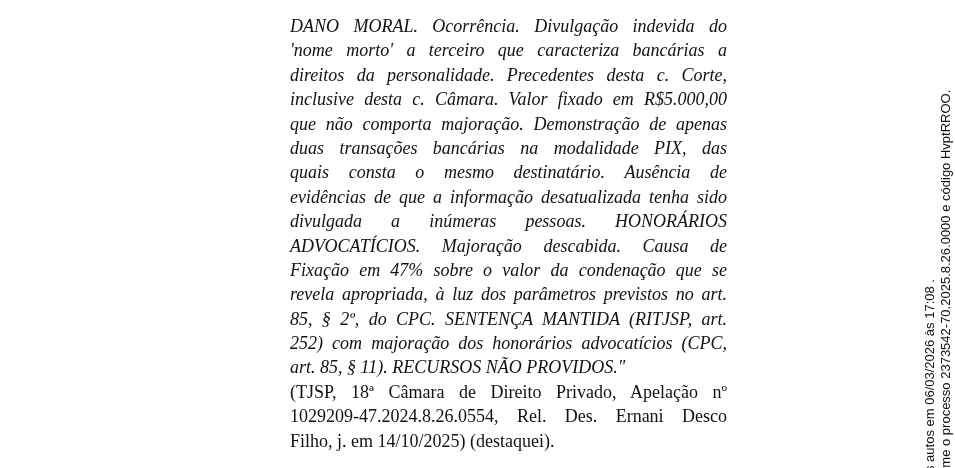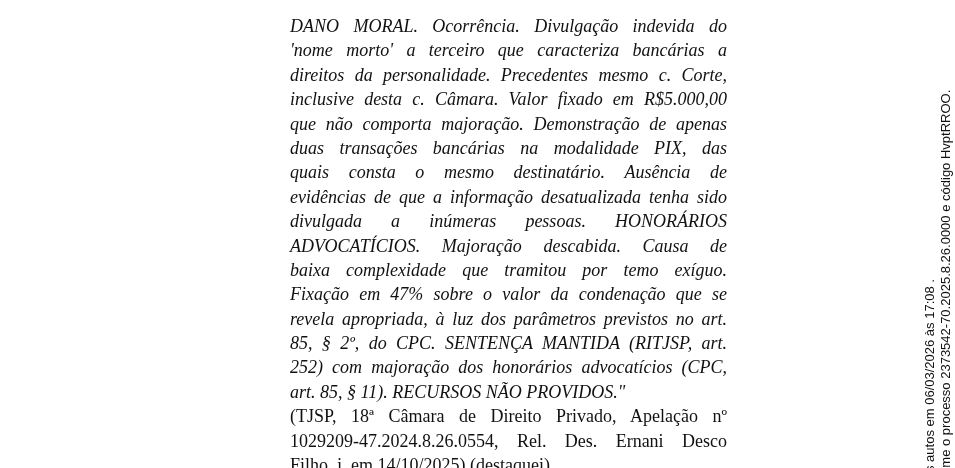--- a/index.html
+++ b/index.html
@@ -54,29 +54,28 @@
     .stamp-2 { left: 938px; top: 472px; }
   </style>
 </head>
 <body>
 
 <div class="page">
 
   <div class="quote">
     <span class="line italic">DANO MORAL. Ocorrência. Divulgação indevida do</span>
     <span class="line italic">'nome morto' a terceiro que caracteriza bancárias a</span>
-    <span class="line italic">direitos da personalidade. Precedentes mesmo c. Corte,</span>
+    <span class="line italic">direitos da personalidade. Precedentes desta c. Corte,</span>
     <span class="line italic">inclusive desta c. Câmara. Valor fixado em R$5.000,00</span>
     <span class="line italic">que não comporta majoração. Demonstração de apenas</span>
     <span class="line italic">duas transações bancárias na modalidade PIX, das</span>
     <span class="line italic">quais consta o mesmo destinatário. Ausência de</span>
     <span class="line italic">evidências de que a informação desatualizada tenha sido</span>
     <span class="line italic">divulgada a inúmeras pessoas. HONORÁRIOS</span>
     <span class="line italic">ADVOCATÍCIOS. Majoração descabida. Causa de</span>
-    <span class="line italic">baixa complexidade que tramitou por temo exíguo.</span>
     <span class="line italic">Fixação em 47% sobre o valor da condenação que se</span>
     <span class="line italic">revela apropriada, à luz dos parâmetros previstos no art.</span>
     <span class="line italic">85, § 2º, do CPC. SENTENÇA MANTIDA (RITJSP, art.</span>
     <span class="line italic">252) com majoração dos honorários advocatícios (CPC,</span>
     <span class="line italic last">art. 85, § 11). RECURSOS NÃO PROVIDOS."</span>
 
     <span class="line">(TJSP, 18ª Câmara de Direito Privado, Apelação nº</span>
     <span class="line">1029209-47.2024.8.26.0554, Rel. Des. Ernani Desco</span>
     <span class="line last">Filho, j. em 14/10/2025) (destaquei).</span>
   </div>

